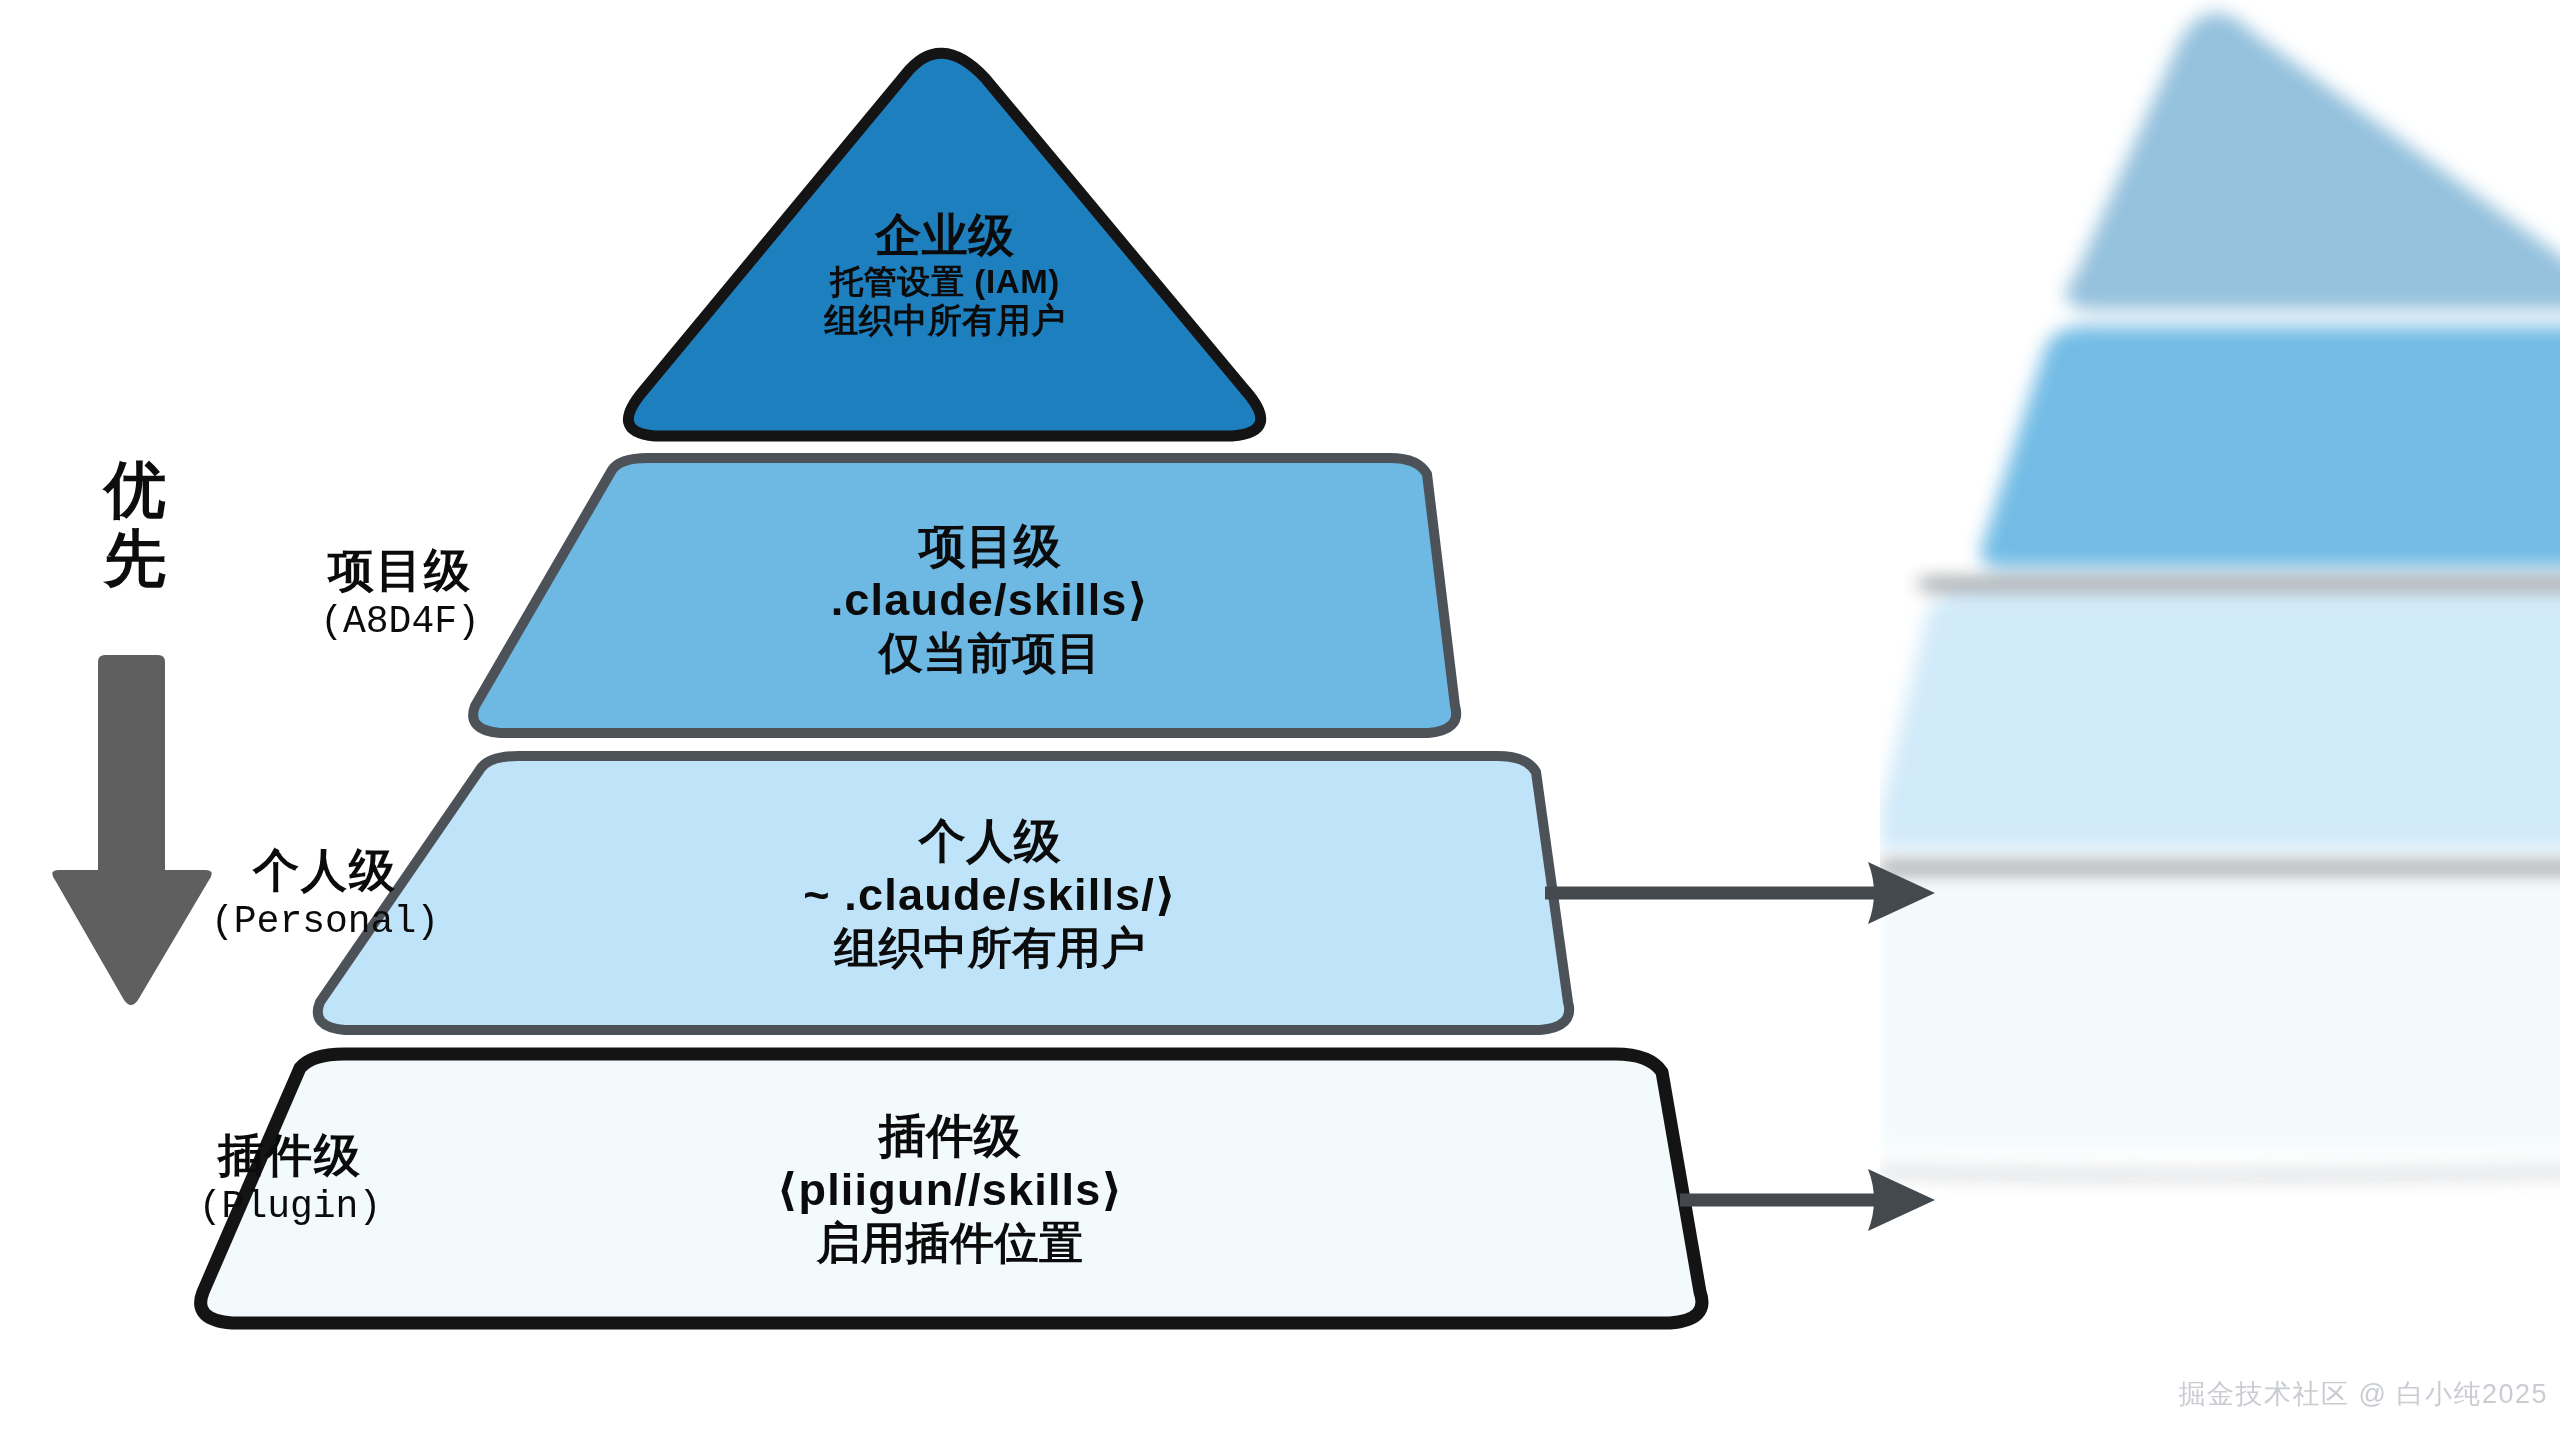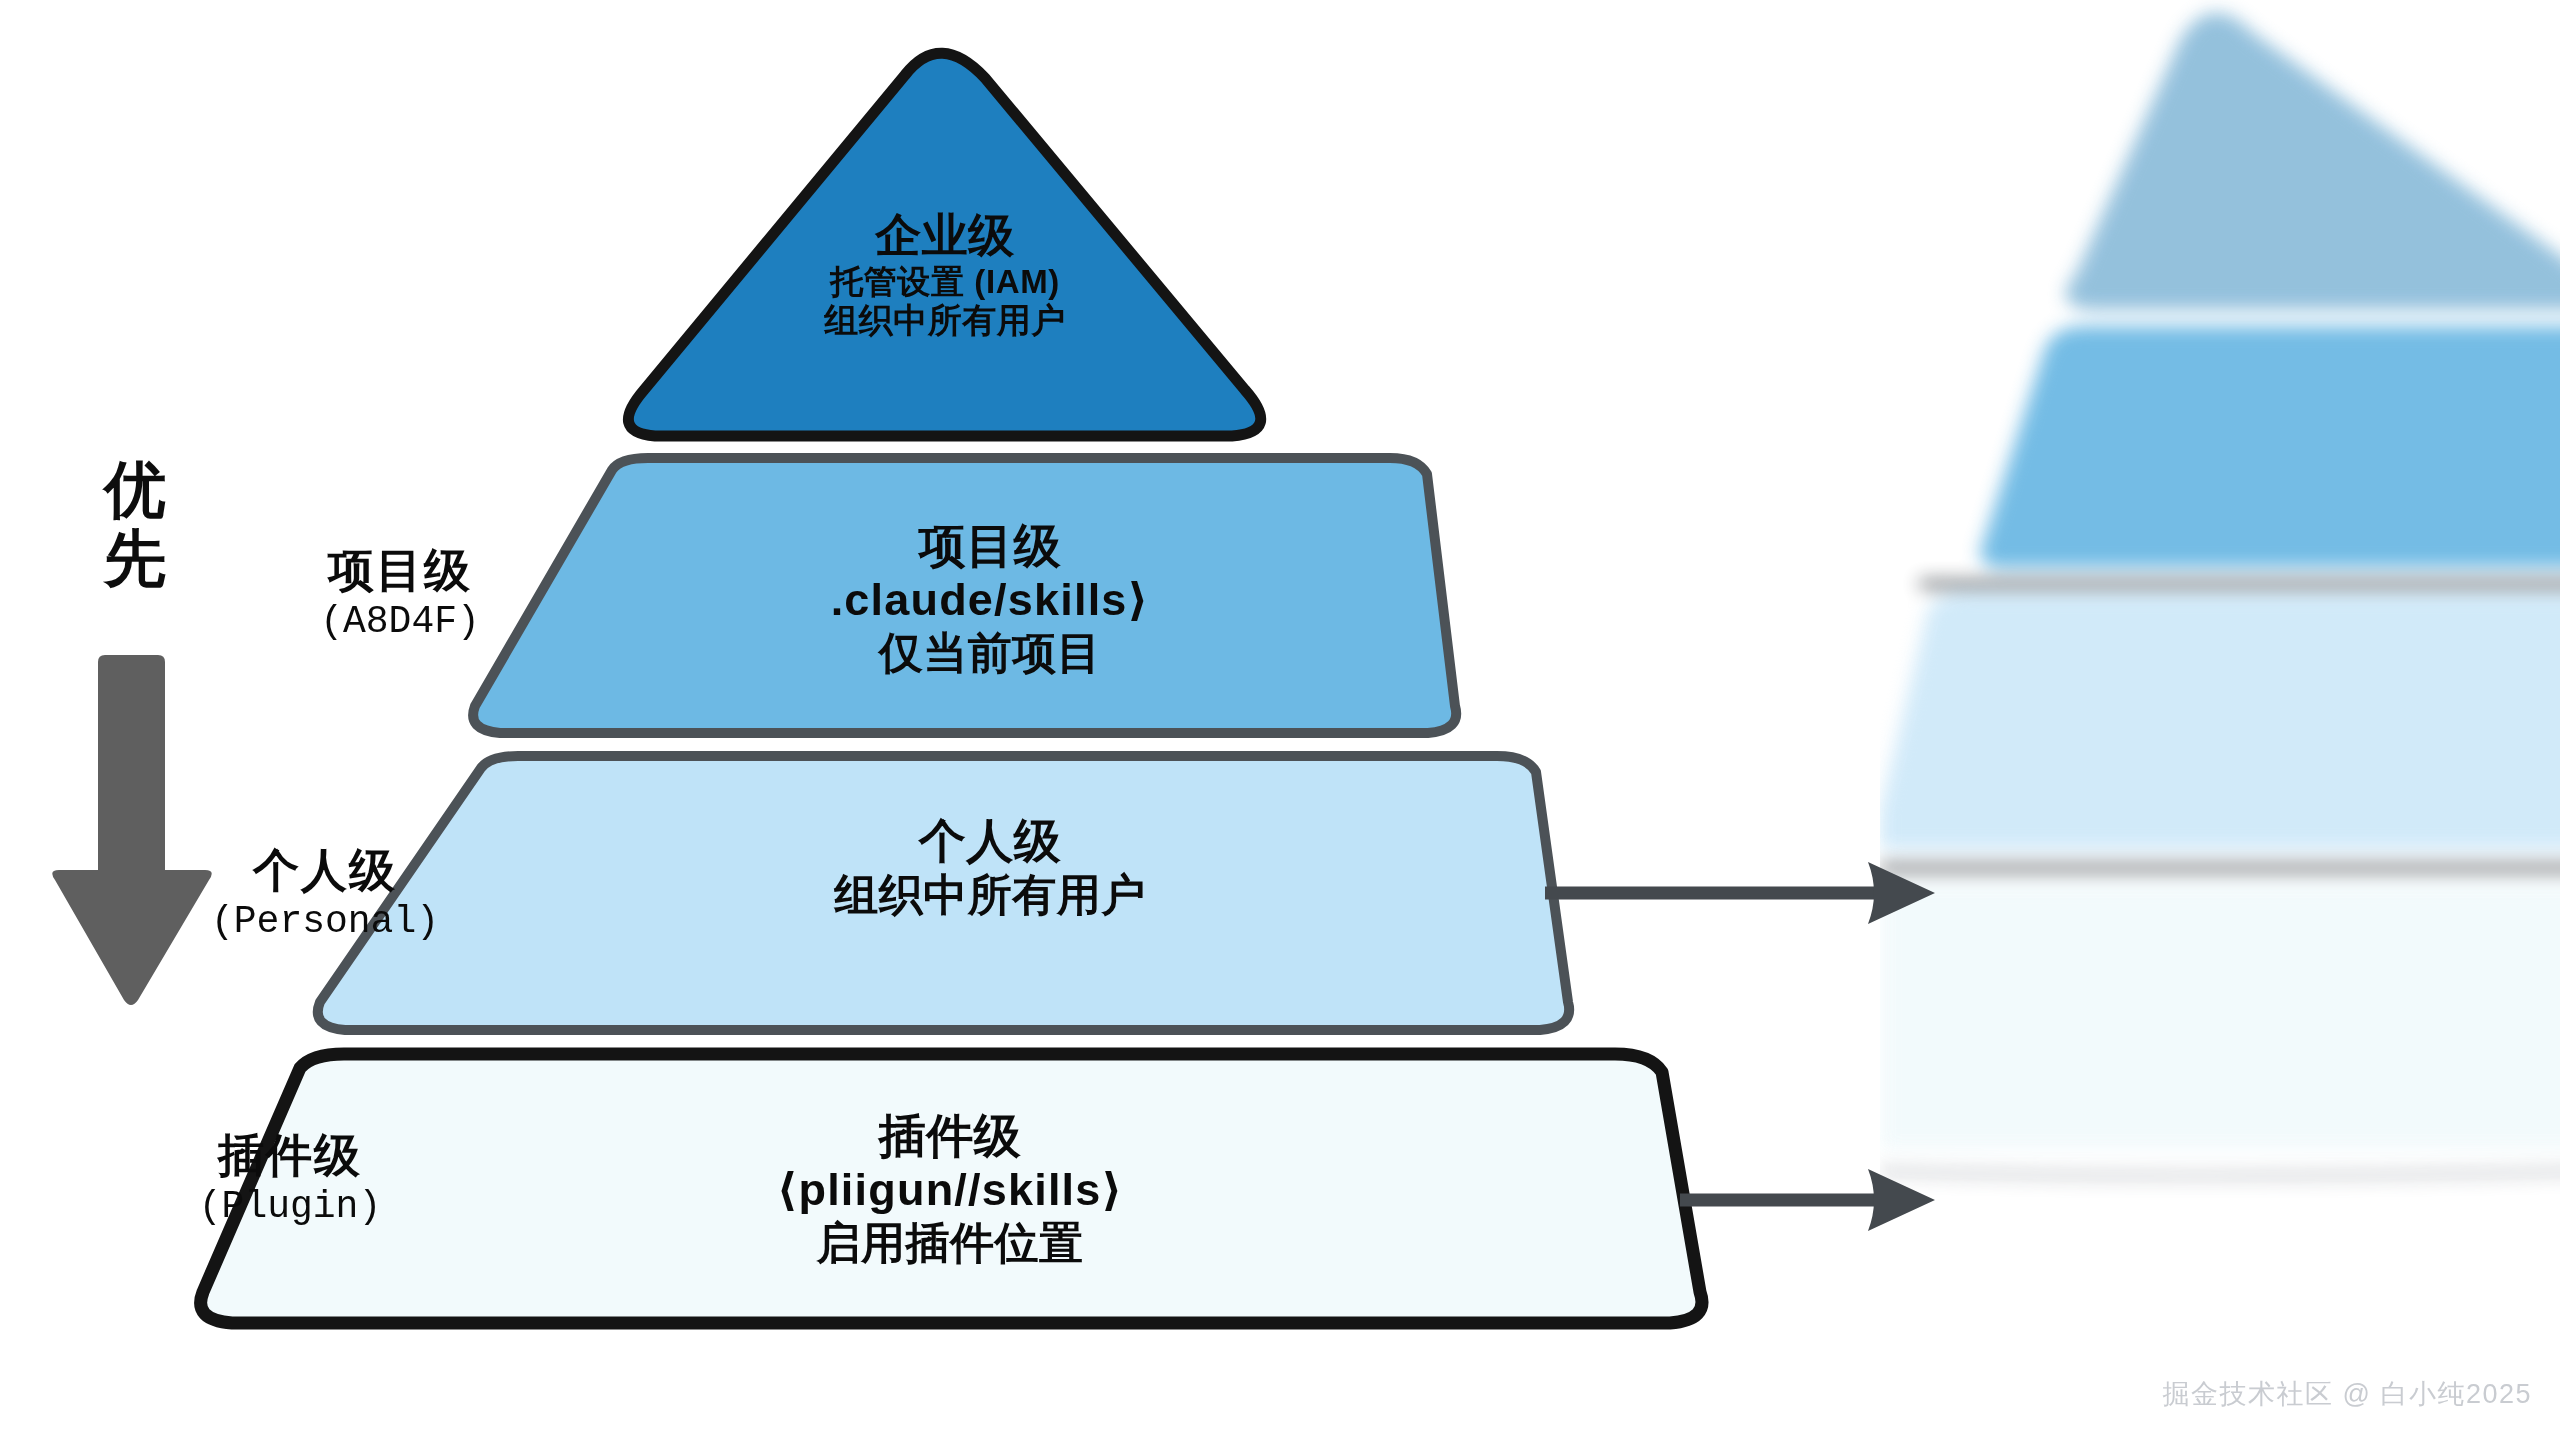--- a/index.html
+++ b/index.html
@@ -106,21 +106,21 @@
     font-size: 62px;
     font-weight: bold;
     color: #0d0d0d;
     line-height: 1.12;
     letter-spacing: 0;
   }
 
   
   .watermark {
     position: absolute;
-    right: 28px;
+    right: 12px;
     bottom: 28px;
     font-size: 27px;
     color: #c9ccd1;
     letter-spacing: 1.5px;
     white-space: nowrap;
     font-family: "Liberation Sans", "DejaVu Sans", sans-serif;
   }
 </style>
 </head>
 <body>
@@ -232,20 +232,21 @@
     <div class="tier-path">.claude/skills⟩</div>
     <div class="tier-scope">仅当前项目</div>
   </div>
 
   <div class="side-label" style="left:190px; top:845px; width:270px;">
     <span class="cn">个人级</span>
     <span class="en">(Personal)</span>
   </div>
   <div class="txt" style="left:730px; top:790px; width:520px;">
     <div class="tier-title">个人级</div>
+    <div class="tier-path">~ .claude/skills/⟩</div>
     <div class="tier-scope">组织中所有用户</div>
   </div>
 
   <div class="side-label" style="left:155px; top:1130px; width:270px;">
     <span class="cn">插件级</span>
     <span class="en">(Plugin)</span>
   </div>
   <div class="txt" style="left:700px; top:1085px; width:500px;">
     <div class="tier-title">插件级</div>
     <div class="tier-path">⟨pliigun//skills⟩</div>

